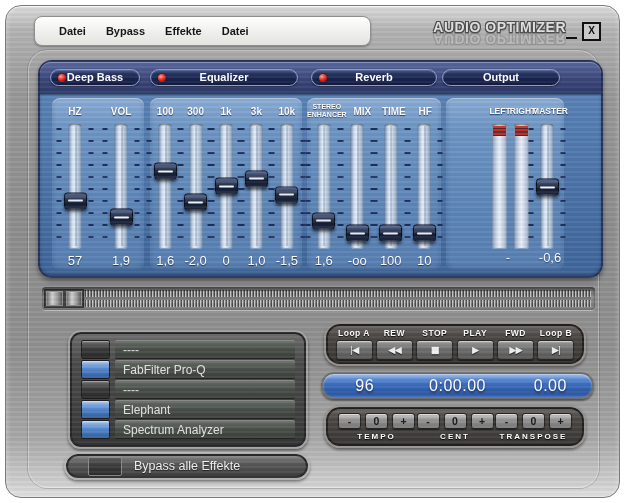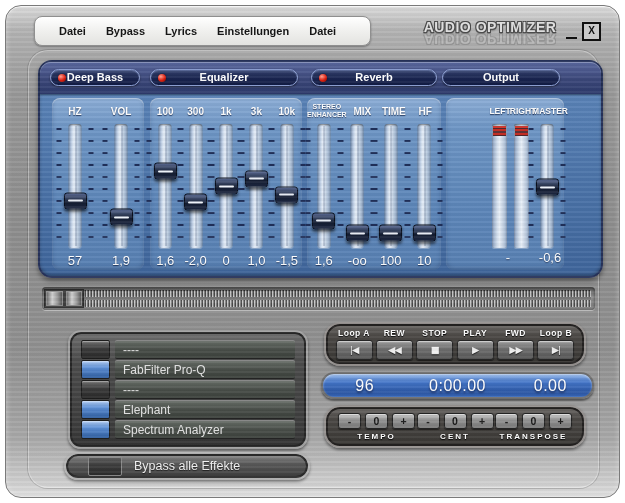--- a/index.html
+++ b/index.html
@@ -11,21 +11,21 @@
   .window::after{content:'';position:absolute;inset:0;border-radius:16px;pointer-events:none;
     background:repeating-linear-gradient(180deg,rgba(255,255,255,.05) 0 2px,rgba(0,0,0,.03) 2px 5px);}
   .inner-ring{position:absolute;left:22px;top:44px;width:571px;height:438px;border-radius:20px;
     box-shadow:inset 0 0 0 1px rgba(255,255,255,.35),0 0 0 1px rgba(70,70,70,.25);pointer-events:none;}
 
   
   .menubar{position:absolute;left:28px;top:10px;width:337px;height:30px;border-radius:8px;
     background:linear-gradient(180deg,#ffffff,#f0f0ee 50%,#e3e3e0);border:1px solid #8f8f8f;
     box-shadow:0 1px 2px rgba(0,0,0,.35);display:flex;align-items:center;gap:0;padding:0 14px;box-sizing:border-box;z-index:5;}
   .menu-item{font-weight:bold;font-size:11px;color:#161616;padding:0 10px;cursor:default;white-space:nowrap;}
-  .logo-wrap{position:absolute;left:408px;top:13px;width:152px;height:30px;text-align:center;z-index:5;}
+  .logo-wrap{position:absolute;left:408px;top:13px;width:152px;height:30px;text-align:right;z-index:5;}
   .logo{font-weight:bold;font-size:14px;letter-spacing:.5px;color:#dedede;white-space:nowrap;
     text-shadow:-1px -1px 0 #4c4c4c,1px -1px 0 #4c4c4c,-1px 1px 0 #4c4c4c,1px 1px 0 #4c4c4c,0 2px 2px rgba(0,0,0,.35);}
   .logo-reflection{font-weight:bold;font-size:14px;letter-spacing:.5px;color:#cfcfcf;white-space:nowrap;
     transform:scaleY(-1);opacity:.32;margin-top:-4px;
     text-shadow:-1px -1px 0 #666,1px -1px 0 #666,-1px 1px 0 #666,1px 1px 0 #666;}
   .btn-min{position:absolute;left:560px;top:19px;width:11px;height:12px;border-bottom:2px solid #101010;z-index:6;cursor:default;}
   .btn-close{position:absolute;left:576px;top:16px;width:15px;height:15px;border:2px solid #101010;z-index:6;
     font-size:10px;font-weight:bold;color:#101010;text-align:center;line-height:14px;background:#c9c9c9;cursor:default;}
 
   
@@ -162,22 +162,21 @@
 </style>
 </head>
 <body>
 
 <div class="window">
   <div class="inner-ring"></div>
 
   <div class="menubar">
     <span class="menu-item">Datei</span>
     <span class="menu-item">Bypass</span>
-    <span class="menu-item">Lyrics</span>
-    <span class="menu-item">Einstellungen</span>
+    <span class="menu-item">Effekte</span>
     <span class="menu-item">Datei</span>
   </div>
   <div class="logo-wrap">
     <div class="logo">AUDIO OPTIMIZER</div>
     <div class="logo-reflection">AUDIO OPTIMIZER</div>
   </div>
   <div class="btn-min"></div>
   <div class="btn-close">X</div>
 
   <div class="main-panel">

